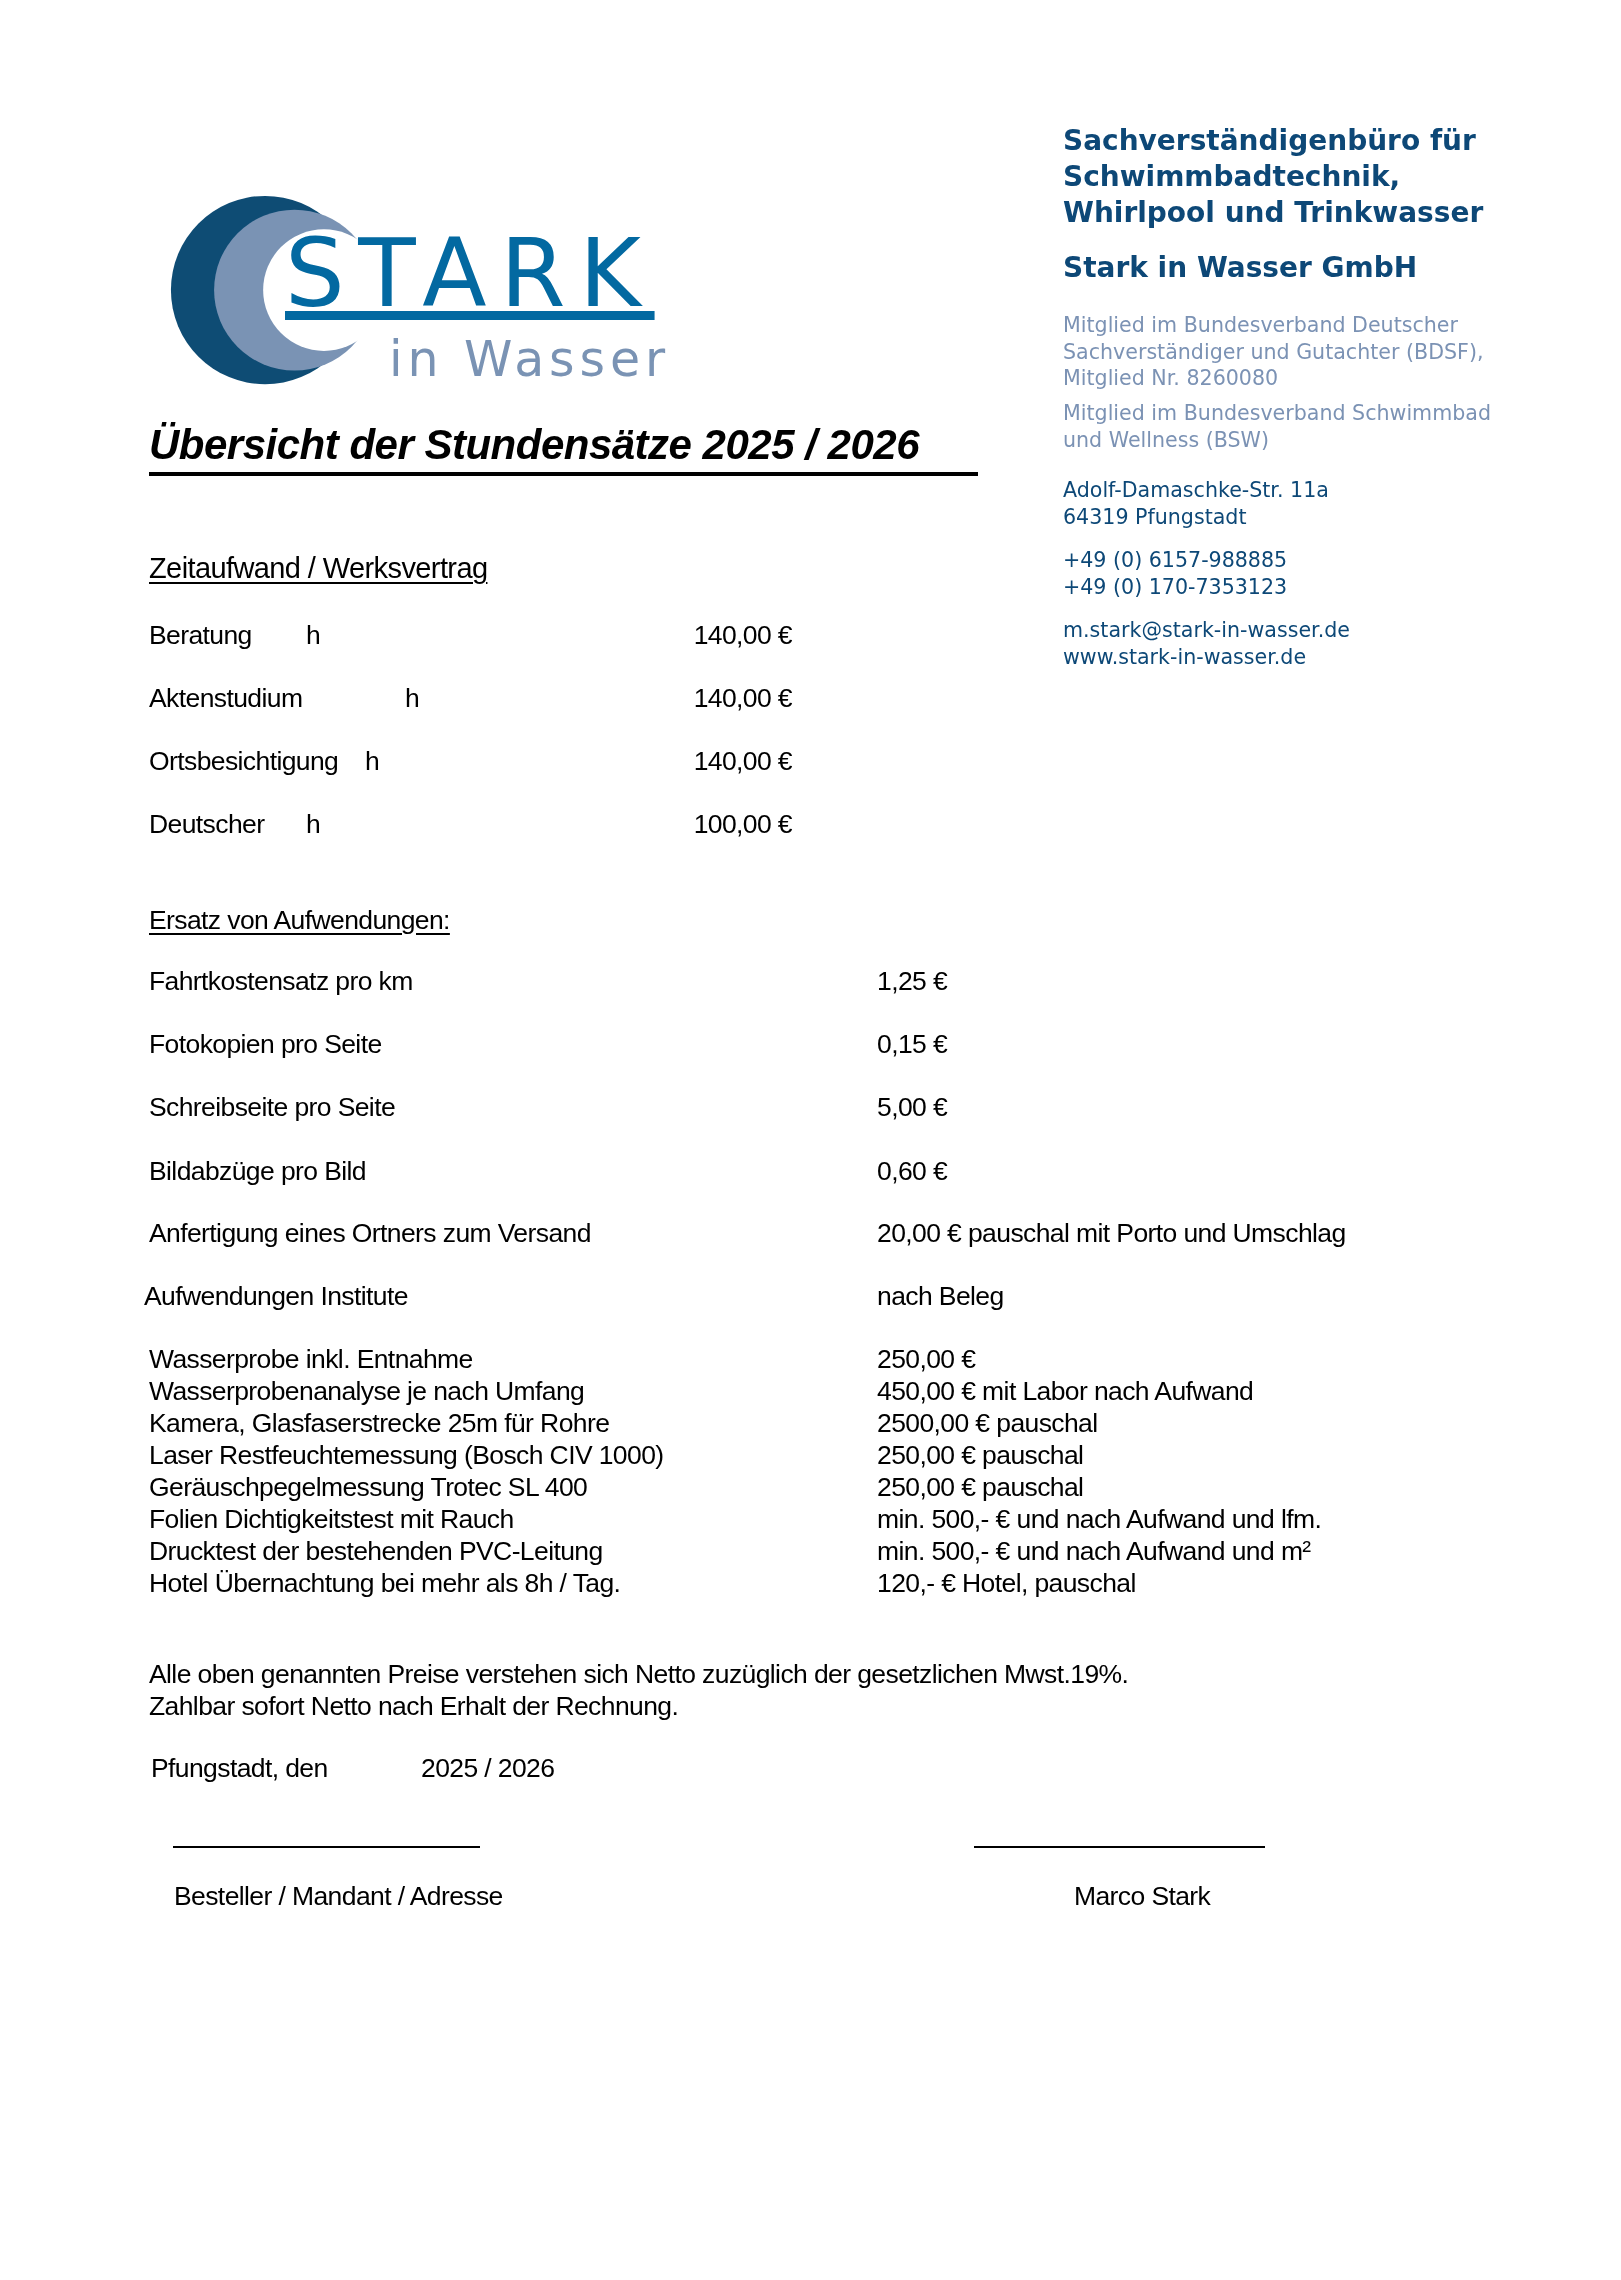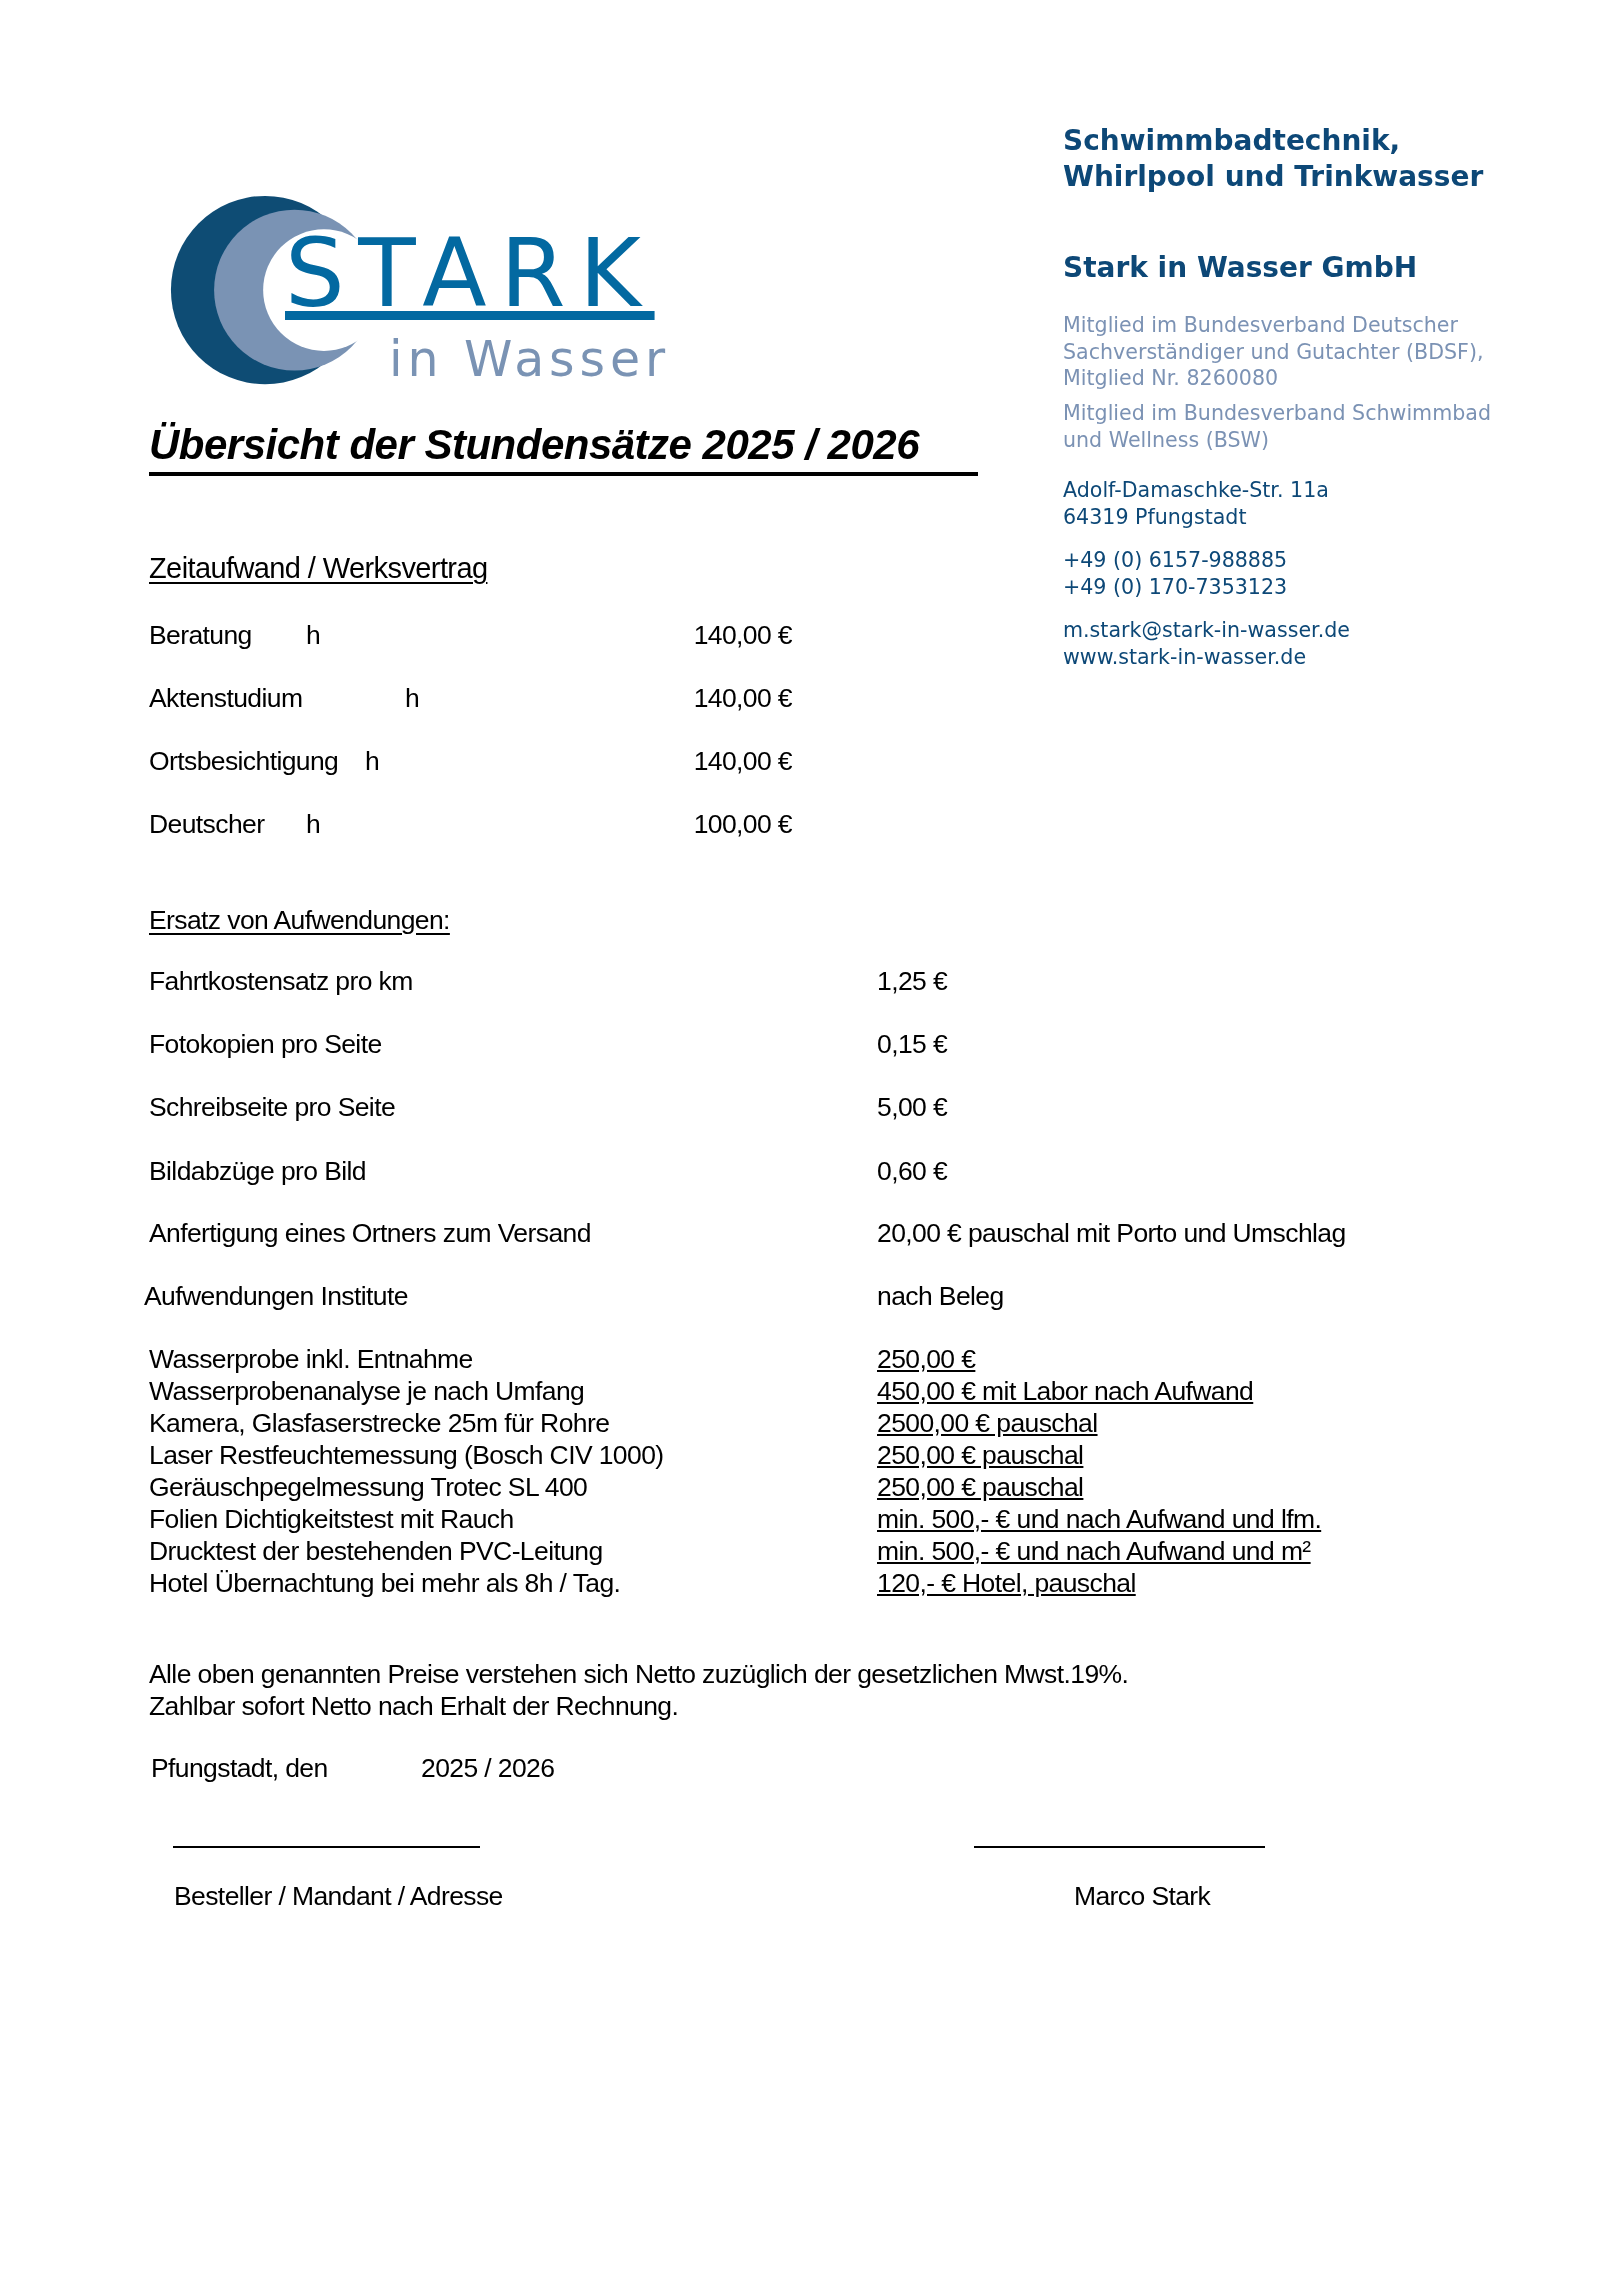--- a/index.html
+++ b/index.html
@@ -39,20 +39,21 @@
   <svg width="206" height="206" style="position:absolute;left:0;top:5.9px;" viewBox="0 0 210 210">
     <circle cx="100" cy="100" r="96" fill="#0e4c74"></circle>
     <circle cx="130" cy="100" r="82" fill="#7a93b4"></circle>
     <circle cx="160" cy="100" r="62" fill="#ffffff"></circle>
   </svg>
   <div class="logo-stark">STARK</div>
   <div class="logo-wasser">in Wasser</div>
 </div>
 
 <div class="abs" style="left:1063px;top:123px;">
+  <div class="rh-bold">Sachverständigenbüro für</div>
   <div class="rh-bold">Schwimmbadtechnik,</div>
   <div class="rh-bold">Whirlpool und Trinkwasser</div>
 </div>
 <div class="abs rh-bold" style="left:1063px;top:250px;">Stark in Wasser GmbH</div>
 
 <div class="abs" style="left:1063px;top:312px;">
   <div class="rh-member">Mitglied im Bundesverband Deutscher</div>
   <div class="rh-member">Sachverständiger und Gutachter (BDSF),</div>
   <div class="rh-member">Mitglied Nr. 8260080</div>
 </div>
@@ -123,21 +124,21 @@
   <div class="abs dense" style="left:149px;top:1343px;">
     <div>Wasserprobe inkl. Entnahme</div>
     <div>Wasserprobenanalyse je nach Umfang</div>
     <div>Kamera, Glasfaserstrecke 25m für Rohre</div>
     <div>Laser Restfeuchtemessung (Bosch CIV 1000)</div>
     <div>Geräuschpegelmessung Trotec SL 400</div>
     <div>Folien Dichtigkeitstest mit Rauch</div>
     <div>Drucktest der bestehenden PVC-Leitung</div>
     <div>Hotel Übernachtung bei mehr als 8h / Tag.</div>
   </div>
-  <div class="abs dense" style="left:877px;top:1343px;text-decoration:underline;">
+  <div class="abs dense" style="left:877px;top:1343px;">
     <div>250,00 €</div>
     <div>450,00 € mit Labor nach Aufwand</div>
     <div>2500,00 € pauschal</div>
     <div>250,00 € pauschal</div>
     <div>250,00 € pauschal</div>
     <div>min. 500,- € und nach Aufwand und lfm.</div>
     <div>min. 500,- € und nach Aufwand und m²</div>
     <div>120,- € Hotel, pauschal</div>
   </div>
 </div>

